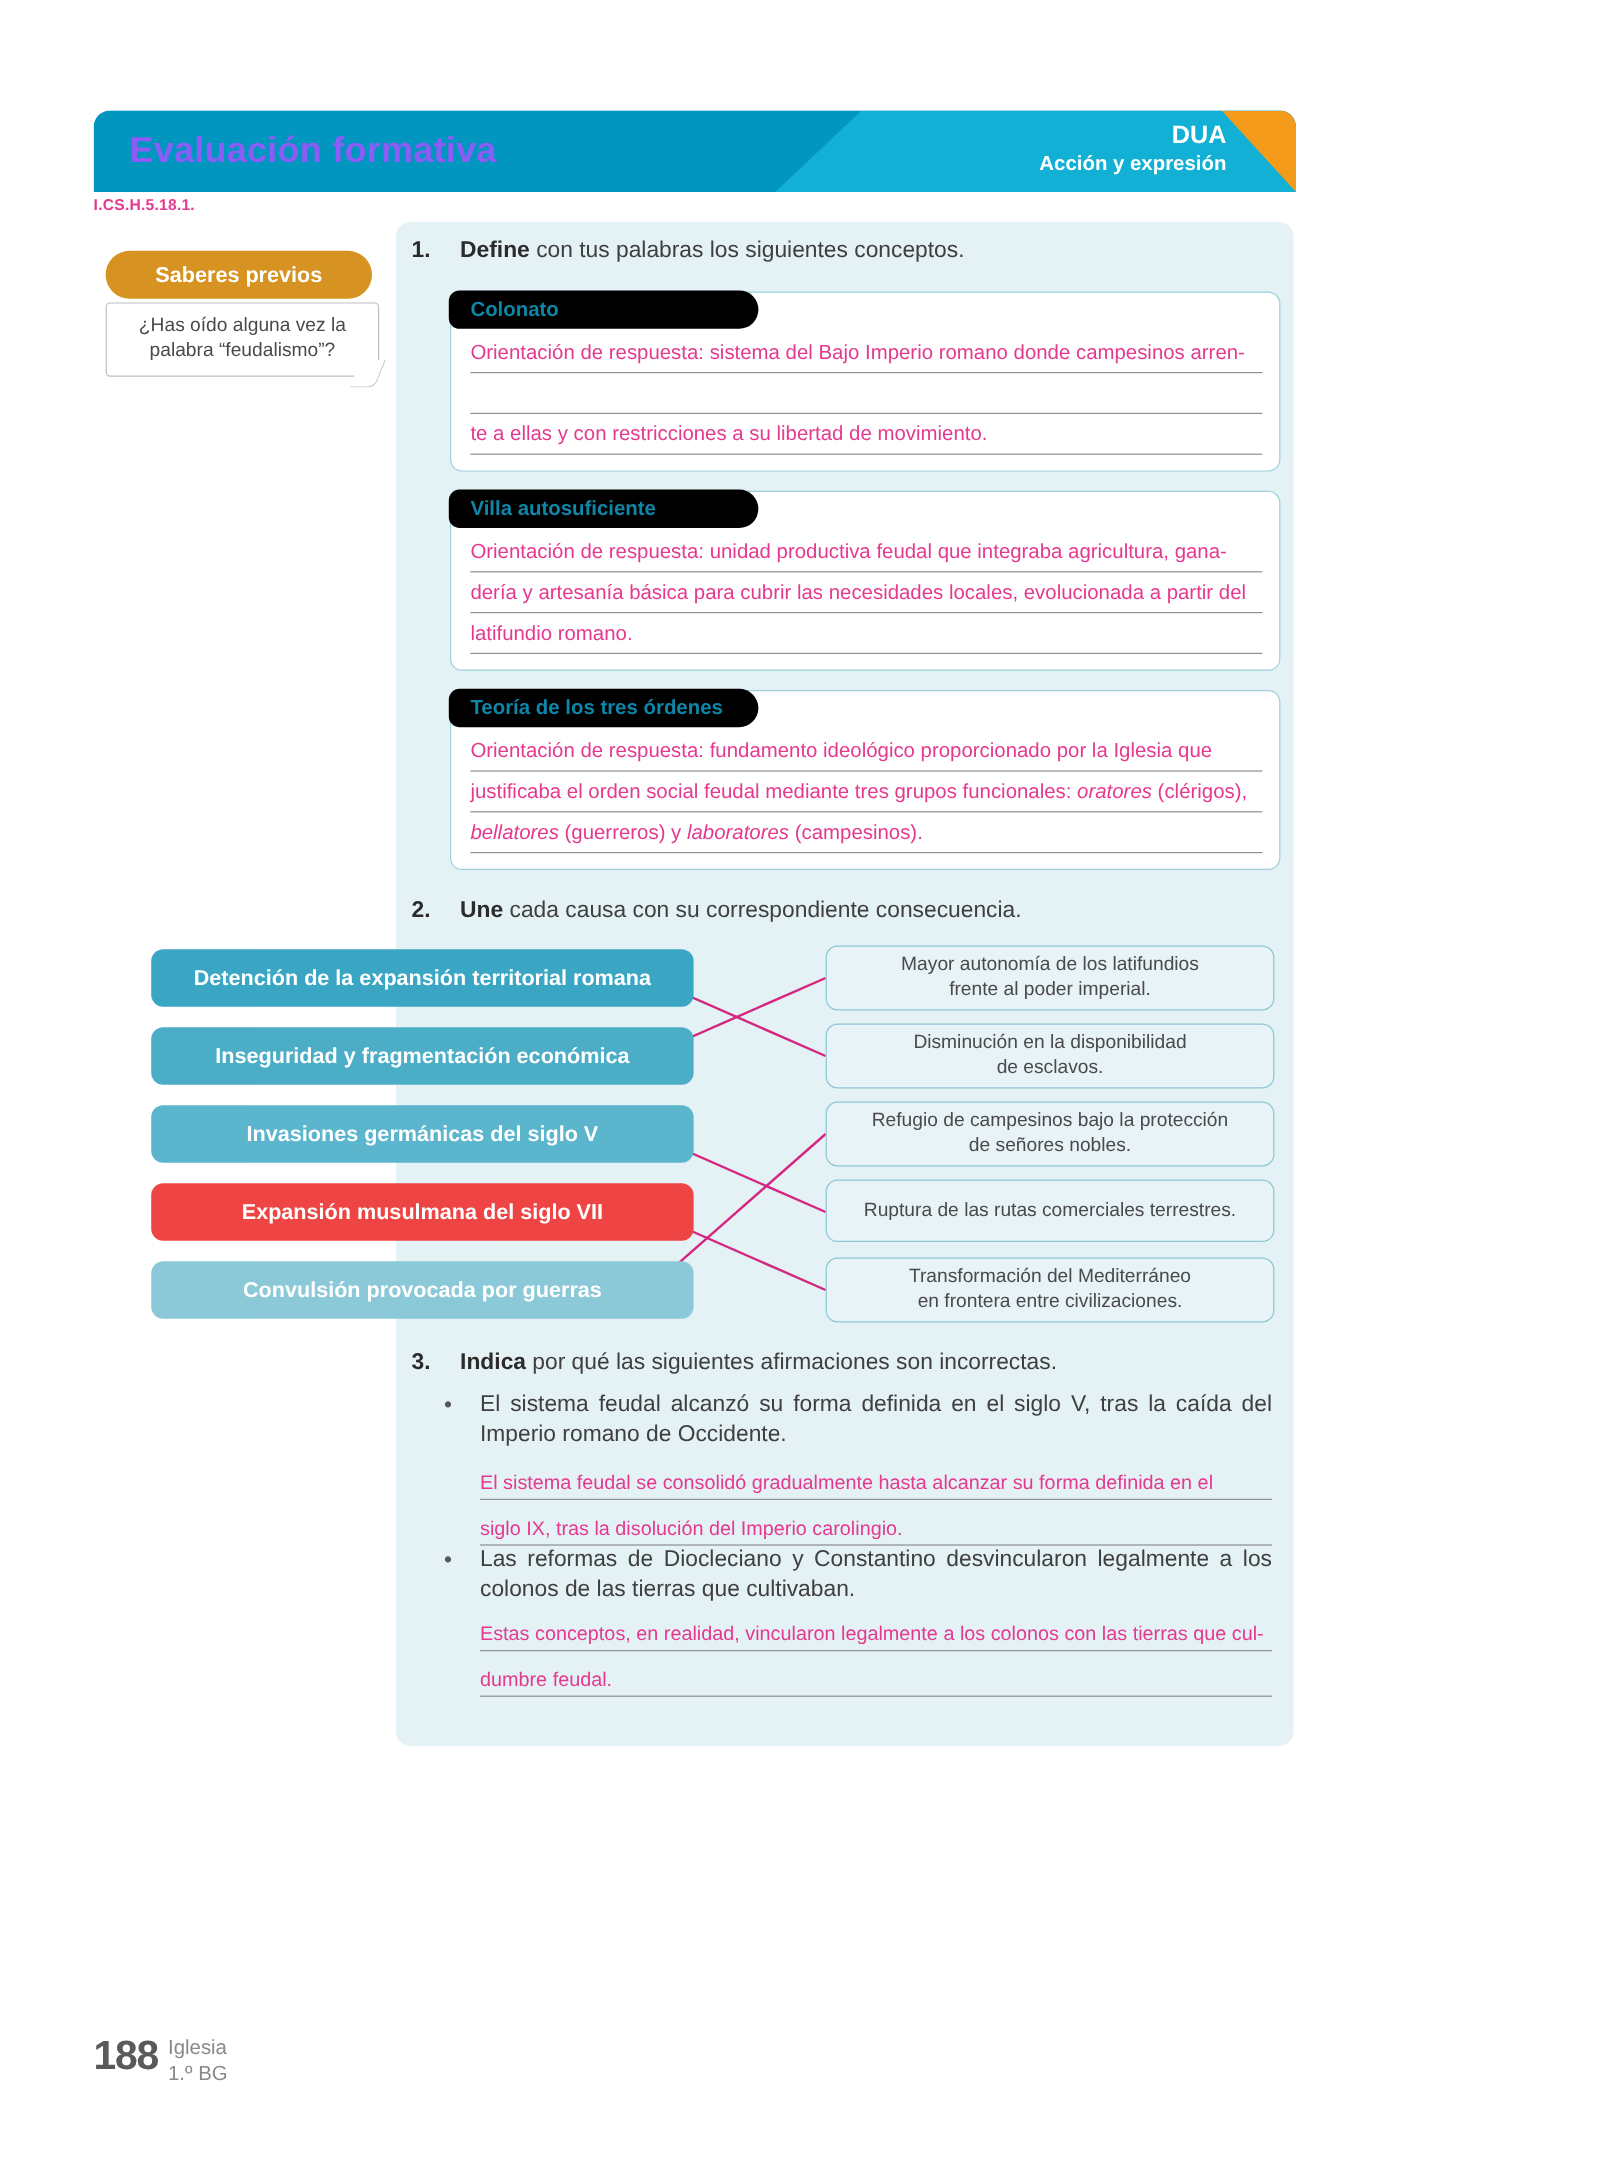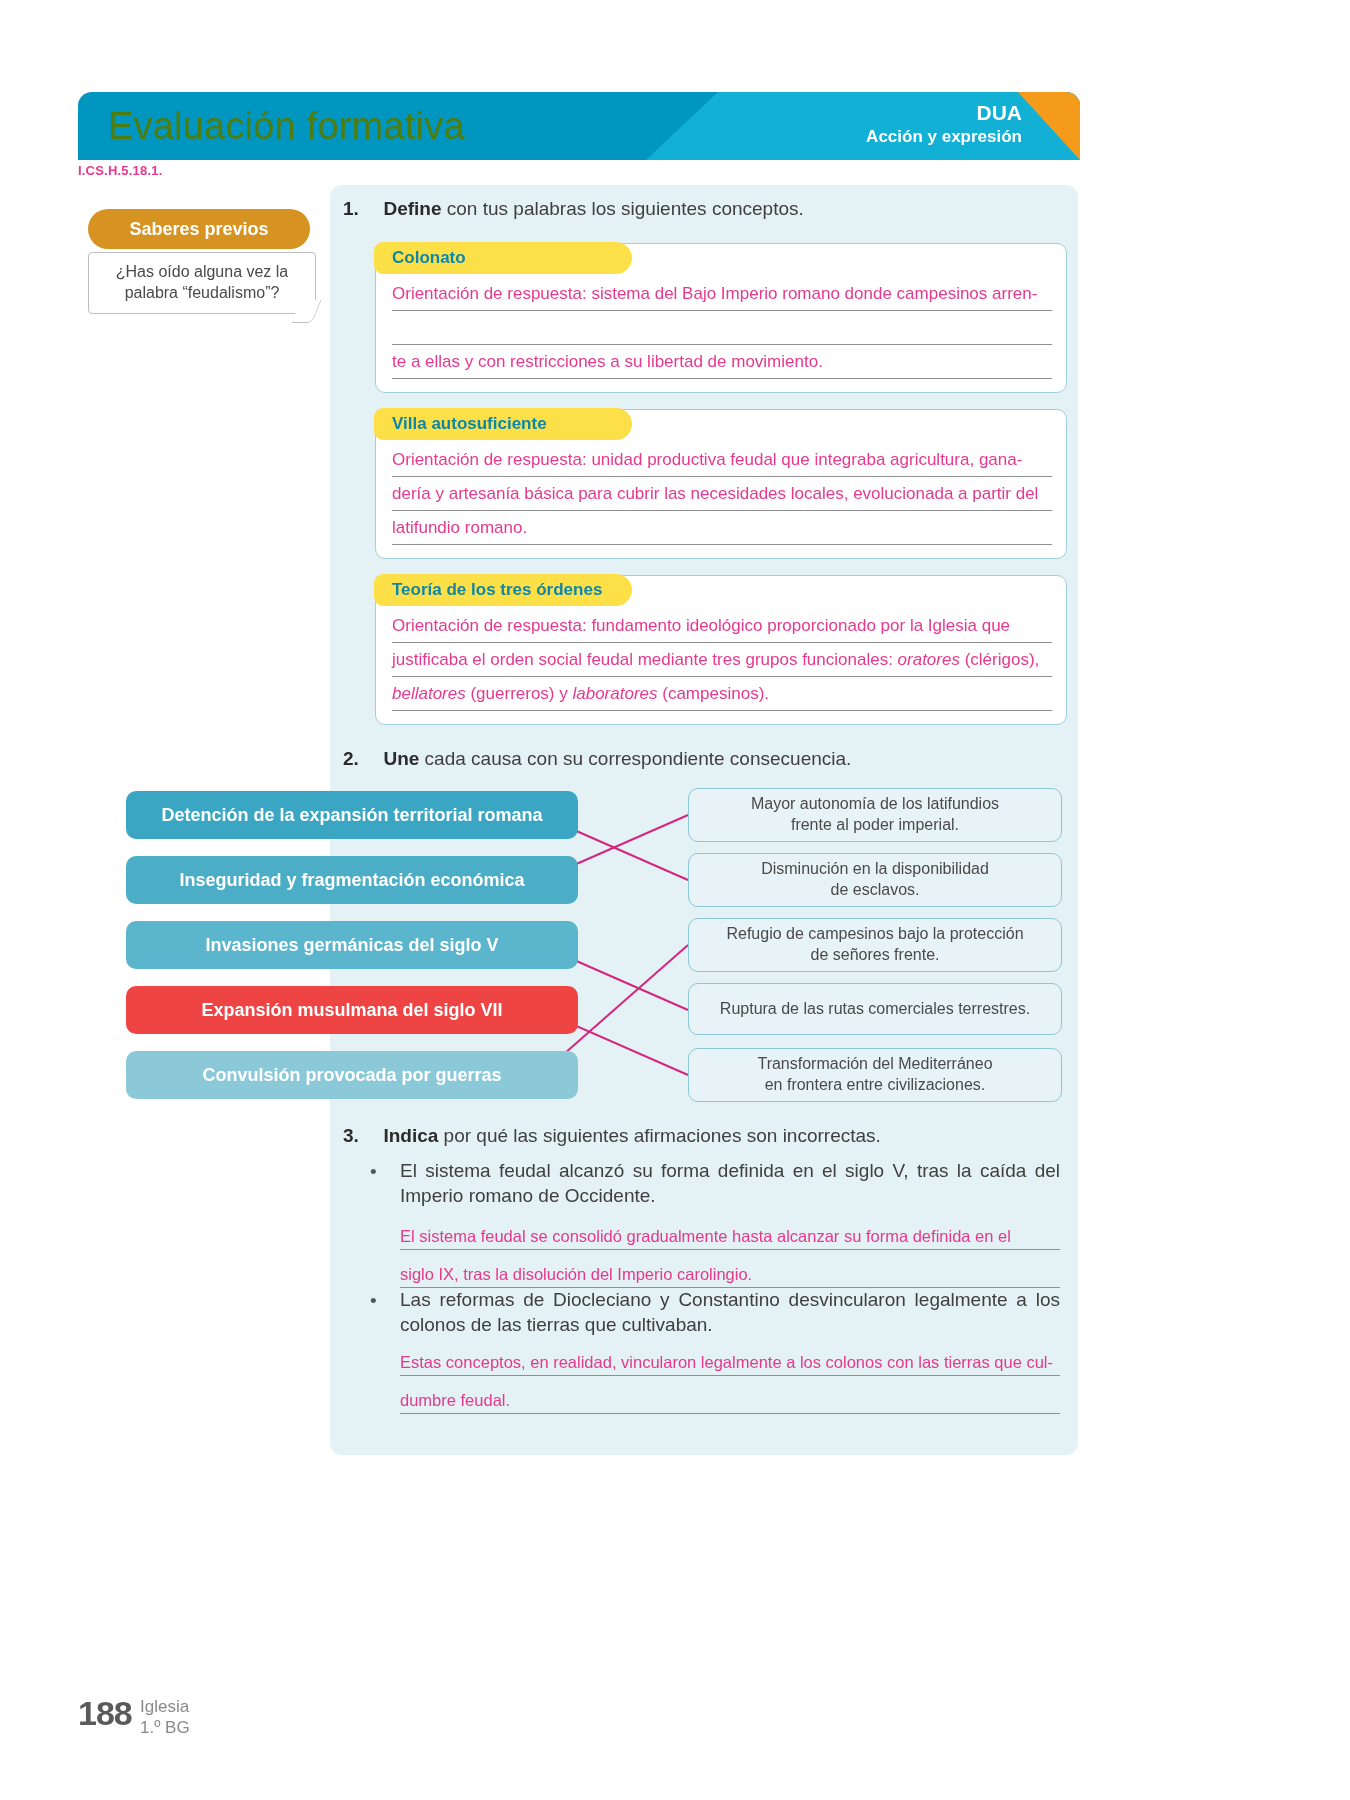--- a/index.html
+++ b/index.html
@@ -27,21 +27,21 @@
     background:#12b0d4;
     clip-path:polygon(640px 0, 1002px 0, 1002px 68px, 568px 68px);
   }
   .hdr-orange{
     position:absolute;right:0;top:0;width:100%;height:100%;
     background:#f59b1c;
     clip-path:polygon(940px 0, 1002px 0, 1002px 68px);
   }
   .hdr-title{
     position:absolute;left:30px;top:50%;transform:translateY(-50%);
-    color:#4d7c0f;font-size:38px;font-weight:400;letter-spacing:.2px;
+    color:#8b5cf6;font-size:30px;font-weight:700;letter-spacing:.2px;
     white-space:nowrap;
   }
   .hdr-dua{
     position:absolute;right:58px;top:8px;text-align:right;
     color:#ffffff;line-height:1.25;
   }
   .hdr-dua .d1{font-size:21px;font-weight:bold;display:block;}
   .hdr-dua .d2{font-size:17px;font-weight:bold;display:block;}
 
   .code-label{
@@ -82,21 +82,21 @@
   .q .num{font-weight:bold;color:#2b2b2b;}
   .q .verb{font-weight:bold;color:#2b2b2b;}
 
   
   .defcard{
     position:absolute;background:#ffffff;
     border:1.5px solid #9fd0db;border-radius:10px;
   }
   .deftag{
     position:absolute;left:-2px;top:-2px;height:32px;
-    background:#fde047;border-radius:9px 16px 16px 9px;
+    background:#000000;border-radius:9px 16px 16px 9px;
     display:flex;align-items:center;
     padding:0 18px;box-sizing:border-box;
     color:#0e86a8;font-size:17px;font-weight:bold;white-space:nowrap;
   }
   .ansline{
     position:absolute;left:16px;right:14px;height:1px;background:#8f8f8f;
   }
   .anstext{
     position:absolute;left:16px;
     color:#e5398f;font-size:17px;white-space:nowrap;
@@ -234,21 +234,21 @@
     <span>Convulsión provocada por guerras</span>
   </div>
 
 <div class="mbox-r" style="top:788px;height:54px;">
   <span><span>Mayor autonomía de los latifundios</span><br><span>frente al poder imperial.</span></span>
 </div>
 <div class="mbox-r" style="top:853px;height:54px;">
   <span><span>Disminución en la disponibilidad</span><br><span>de esclavos.</span></span>
 </div>
 <div class="mbox-r" style="top:918px;height:54px;">
-  <span><span>Refugio de campesinos bajo la protección</span><br><span>de señores frente.</span></span>
+  <span><span>Refugio de campesinos bajo la protección</span><br><span>de señores nobles.</span></span>
 </div>
 <div class="mbox-r" style="top:983px;height:52px;">
   <span><span>Ruptura de las rutas comerciales terrestres.</span></span>
 </div>
 <div class="mbox-r" style="top:1048px;height:54px;">
   <span><span>Transformación del Mediterráneo</span><br><span>en frontera entre civilizaciones.</span></span>
 </div>
 
 <div class="q" style="left:343px;top:1125px;">
   <span class="num">3.</span>

